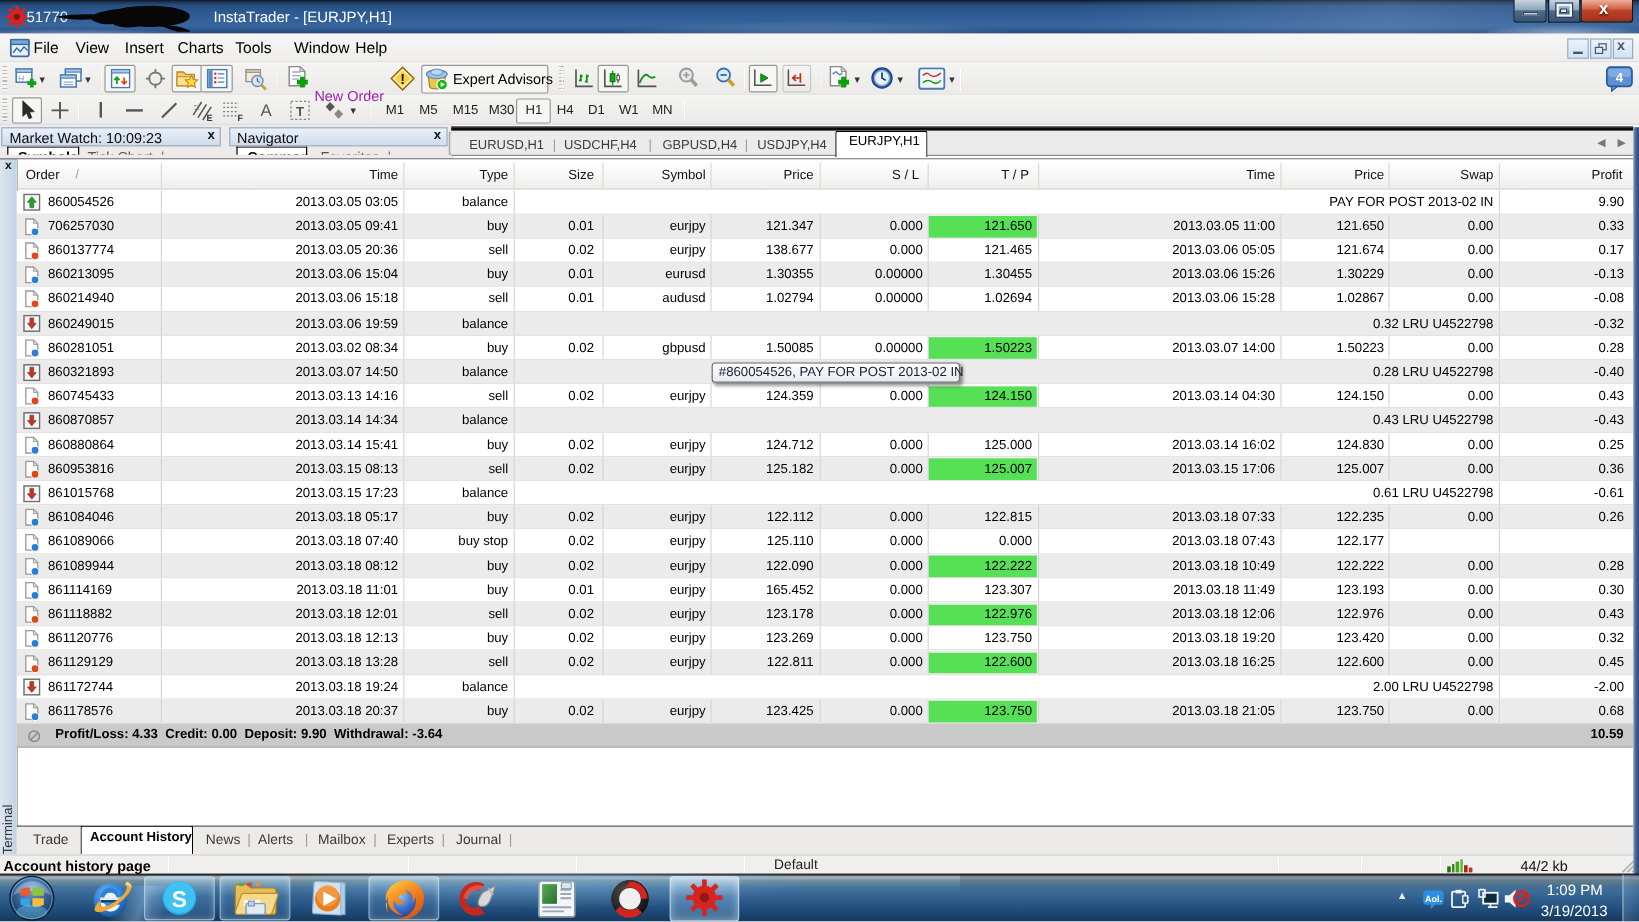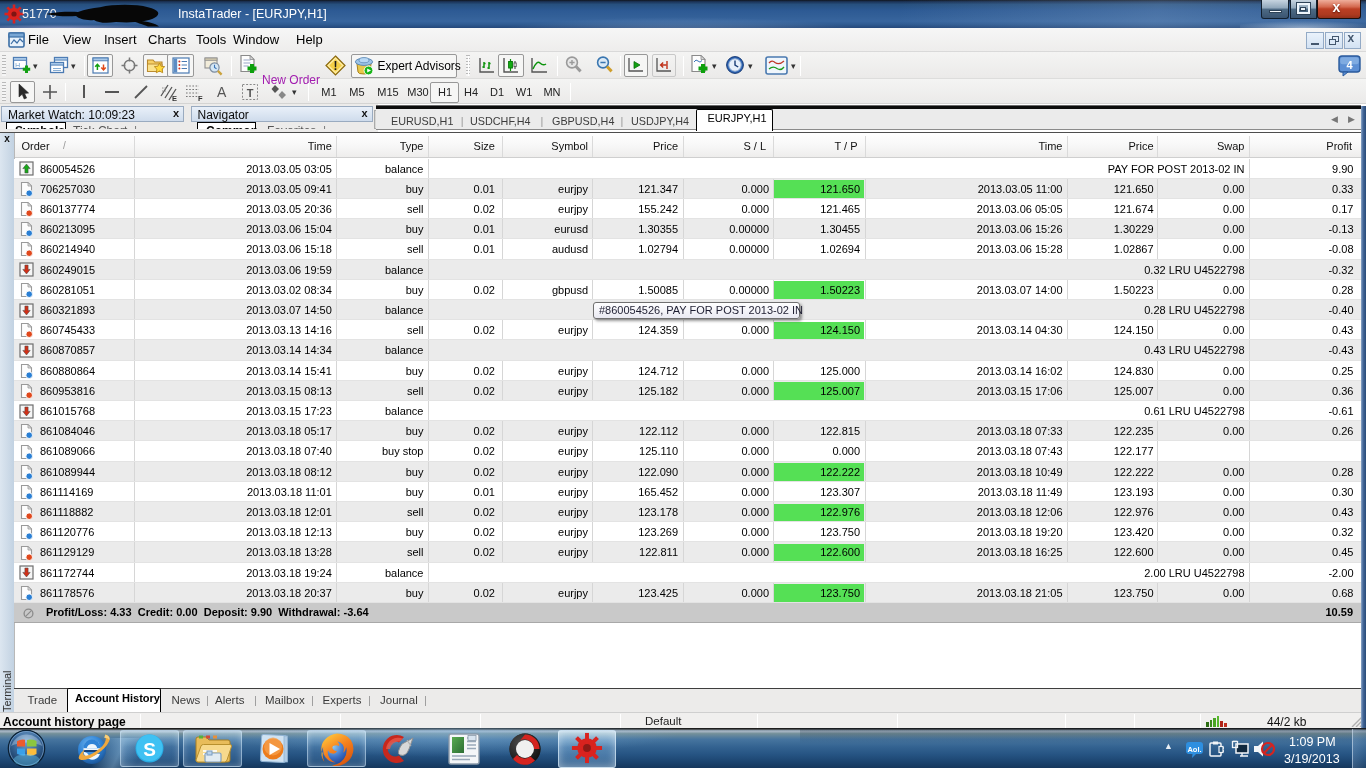--- a/index.html
+++ b/index.html
@@ -63,21 +63,21 @@
 <svg class="abs" style="left:8px;top:32px" width="18" height="17" viewBox="0 0 18 17">
 <rect x="1" y="1" width="15" height="14" rx="1.5" fill="#e9f2fb" stroke="#3b6ea5" stroke-width="1.6"></rect>
 <rect x="1" y="1" width="15" height="4" fill="#7aa7d4" stroke="#3b6ea5" stroke-width="1.2"></rect>
 <path d="M3 12 L6 8 L9 11 L12 7 L15 10" fill="none" stroke="#3b6ea5" stroke-width="1.2"></path>
   </svg>
 <span class="menu" style="left:28px">File</span>
 <span class="menu" style="left:63px">View</span>
 <span class="menu" style="left:104px">Insert</span>
 <span class="menu" style="left:148px">Charts</span>
 <span class="menu" style="left:196px">Tools</span>
-<span class="menu" style="left:233px">Window</span>
+<span class="menu" style="left:245px">Window</span>
 <span class="menu" style="left:296px">Help</span>
 <div class="abs" style="left:1305.5px;top:31.5px;width:18px;height:17px;border:1px solid #93aac6;background:linear-gradient(180deg,#eaf2fb,#d3e2f3)">
     <div class="abs" style="left:4px;top:10px;width:8px;height:2px;background:#44576e"></div>
   </div>
 <div class="abs" style="left:1324.5px;top:31.5px;width:18px;height:17px;border:1px solid #93aac6;background:linear-gradient(180deg,#eaf2fb,#d3e2f3)">
     <div class="abs" style="left:6px;top:3.5px;width:7px;height:6px;border:1.4px solid #44576e"></div>
     <div class="abs" style="left:3px;top:6.5px;width:7px;height:6px;border:1.4px solid #44576e;background:#dce9f7"></div>
   </div>
 <div class="abs" style="left:1343.5px;top:31.5px;width:17px;height:17px;border:1px solid #93aac6;background:linear-gradient(180deg,#eaf2fb,#d3e2f3)">
     <span style="position:absolute;left:3px;top:-2px;font-size:12px;font-weight:bold;color:#44576e">x</span>
@@ -398,21 +398,21 @@
 <svg class="abs" style="left:19px;top:201.02px" width="15" height="16" viewBox="0 0 15 16">
 <path d="M2.5 1.5 h6.5 l3.5 3.5 v9.5 h-10 z" fill="#fdfdfd" stroke="#9a9a9a" stroke-width="1.1"></path>
 <path d="M9 1.5 v3.5 h3.5 z" fill="#e2e2e2" stroke="#9a9a9a" stroke-width="0.8"></path>
 <circle cx="10.2" cy="12.2" r="3.3" fill="#e0481c" stroke="#fff" stroke-width="0.9"></circle>
   </svg>
 <span class="c" style="left:40px;top:198.92px">860137774</span>
 <span class="c" style="right:1034.2px;top:198.92px">2013.03.05 20:36</span>
 <span class="c" style="right:942.5px;top:198.92px">sell</span>
 <span class="c" style="right:871.0px;top:198.92px">0.02</span>
 <span class="c" style="right:778.0px;top:198.92px">eurjpy</span>
-<span class="c" style="right:688.0px;top:198.92px">155.242</span>
+<span class="c" style="right:688.0px;top:198.92px">138.677</span>
 <span class="c" style="right:597.0px;top:198.92px">0.000</span>
 <span class="c" style="right:506.0px;top:198.92px">121.465</span>
 <span class="c" style="right:303.5px;top:198.92px">2013.03.06 05:05</span>
 <span class="c" style="right:212.5px;top:198.92px">121.674</span>
 <span class="c" style="right:121.5px;top:198.92px">0.00</span>
 <span class="c" style="right:12.5px;top:198.92px">0.17</span>
 <div class="row" style="top:219.13px;background:#ebebeb;border-bottom:1px solid #e3e3e3">
 <div class="gl" style="left:119.5px"></div>
 <div class="gl" style="left:321.5px"></div>
 <div class="gl" style="left:413.5px"></div>

